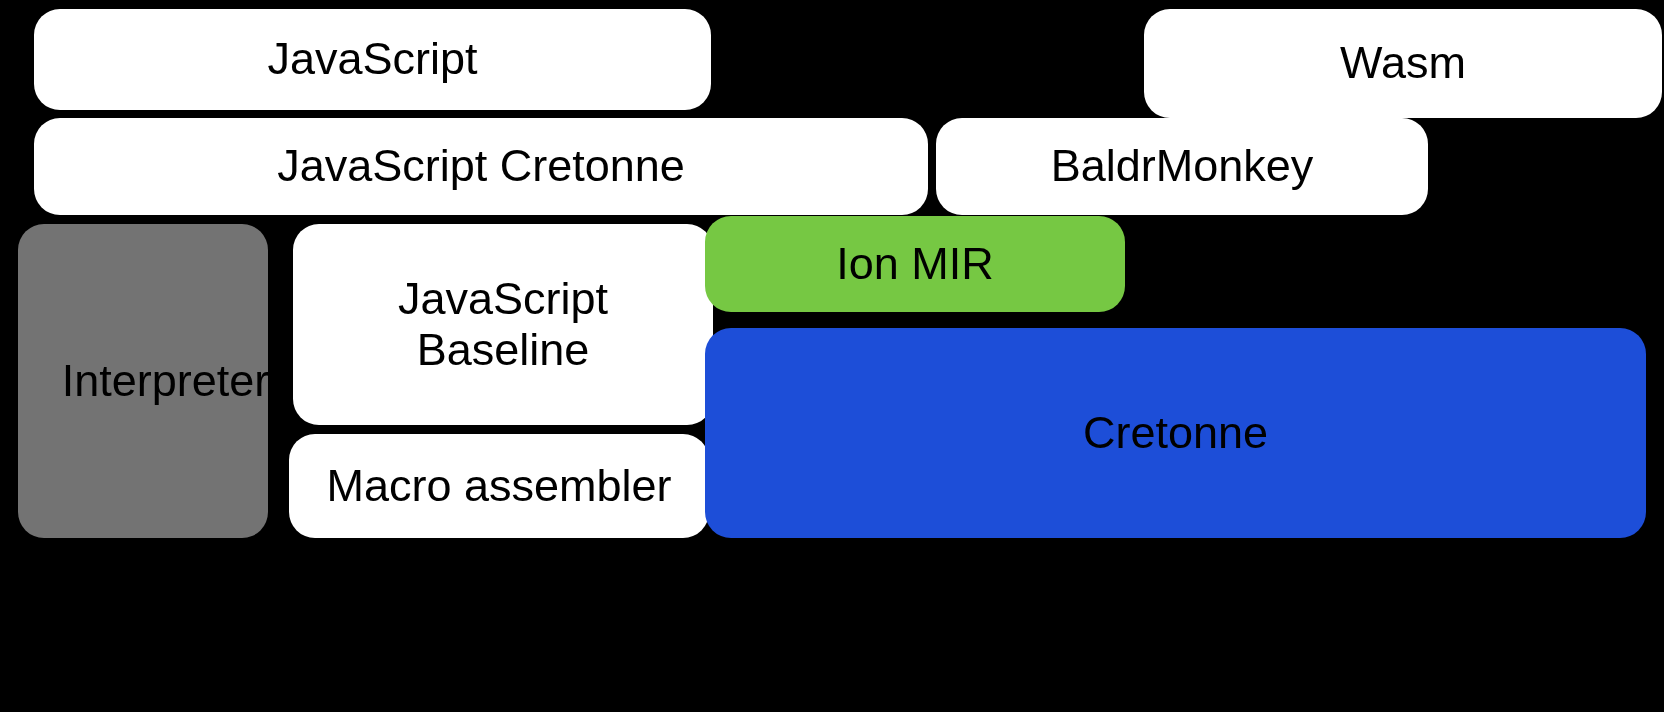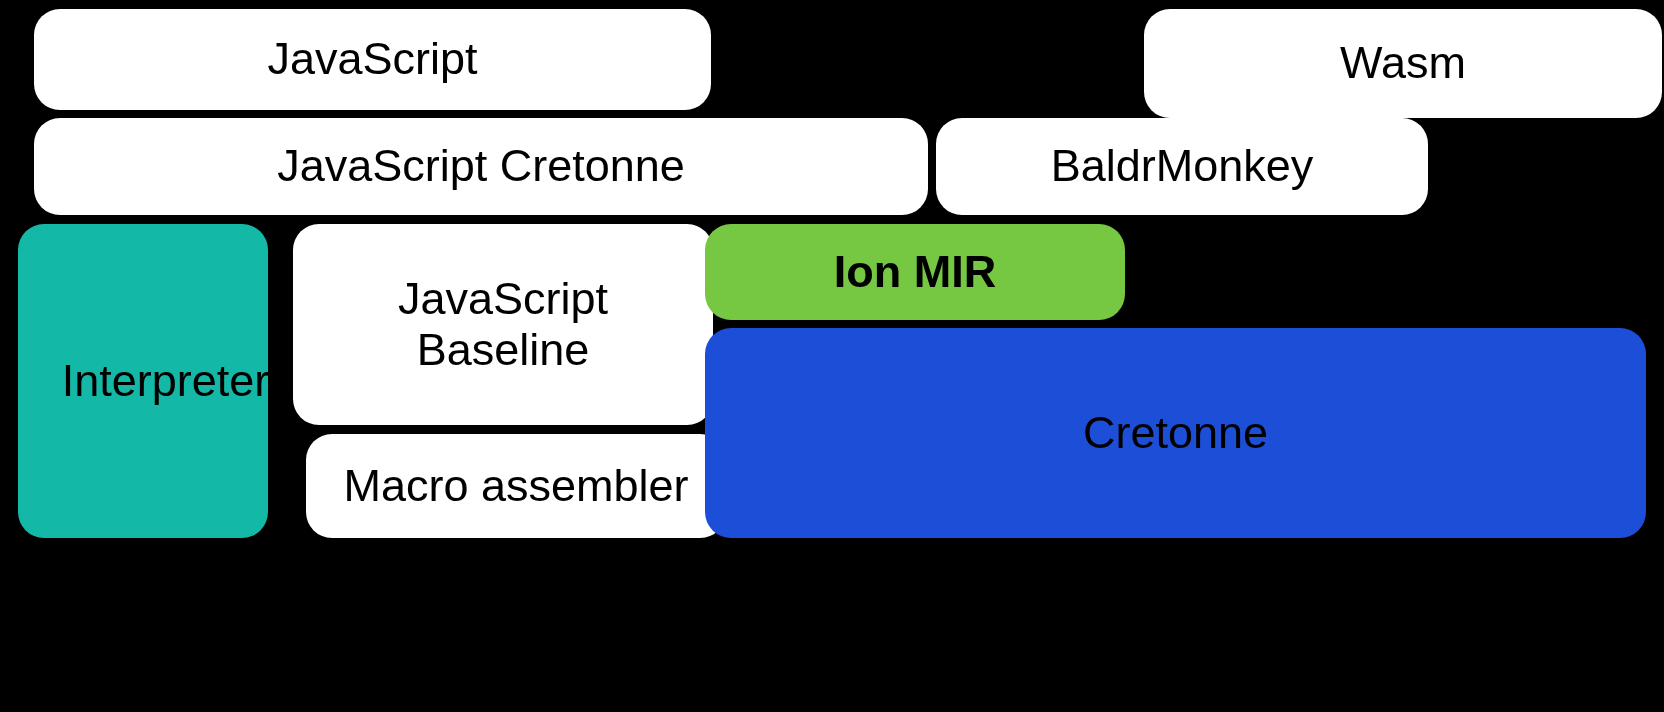--- a/index.html
+++ b/index.html
@@ -25,21 +25,21 @@
     border-radius: 26px;
     color: #000000;
     font-size: 45px;
     line-height: 1.12;
     font-weight: 400;
     letter-spacing: 0px;
     white-space: pre-line;
     user-select: none;
   }
   .fill-white { background: #FFFFFF; margin-left: 16px; }
-  .fill-gray  { background: #14b8a6; padding-left: 45px; }
+  .fill-gray  { background: #737373; padding-left: 45px; }
   .fill-green { background: #76C843; }
   .fill-pink  { background: #1d4ed8; }
 </style>
 </head>
 <body>
 
 <div id="canvas">
 
   <div class="node fill-white" style="left:18px; top:9px; width:677px; height:101px;">JavaScript</div>
 
@@ -48,20 +48,20 @@
 
   <div class="node fill-white" style="left:18px; top:118px; width:894px; height:97px;">JavaScript Cretonne</div>
 
   <div class="node fill-white" style="left:920px; top:118px; width:492px; height:97px;">BaldrMonkey</div>
 
   <div class="node fill-gray" style="left:18px; top:224px; width:250px; height:314px;">Interpreter</div>
 
   <div class="node fill-white" style="left:277px; top:224px; width:420px; height:201px;">JavaScript
 Baseline</div>
 
-  <div class="node fill-white" style="left:290px; top:434px; width:420px; height:104px;">Macro assembler</div>
+  <div class="node fill-white" style="left:273px; top:434px; width:420px; height:104px;">Macro assembler</div>
 
-  <div class="node fill-green" style="left:705px; top:224px; width:420px; height:96px;font-weight:bold;">Ion MIR</div>
+  <div class="node fill-green" style="left:705px; top:216px; width:420px; height:96px;">Ion MIR</div>
 
   <div class="node fill-pink" style="left:705px; top:328px; width:941px; height:210px;">Cretonne</div>
 
 
 </div>
 
 </body></html>

